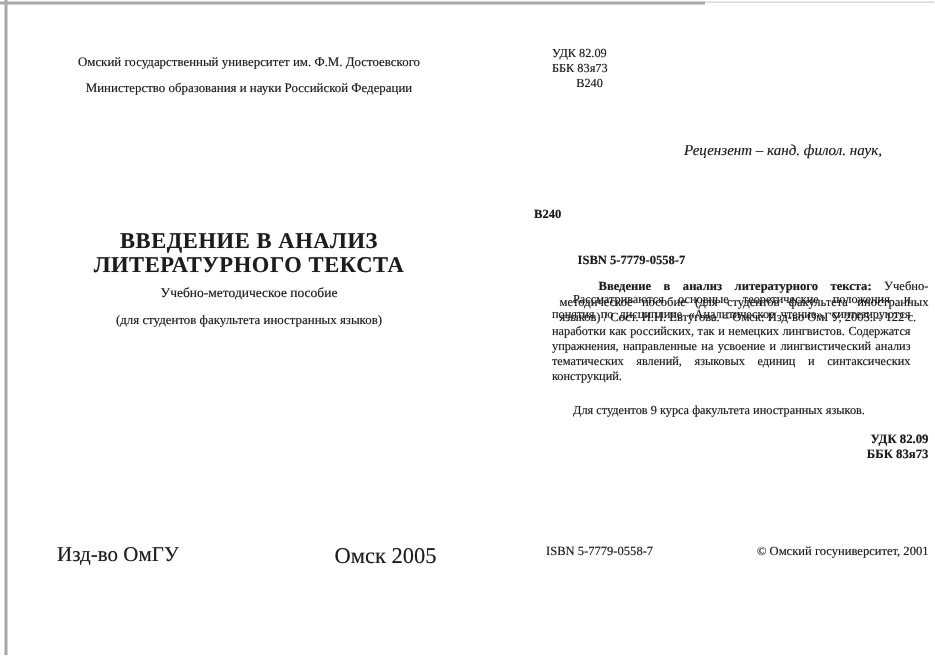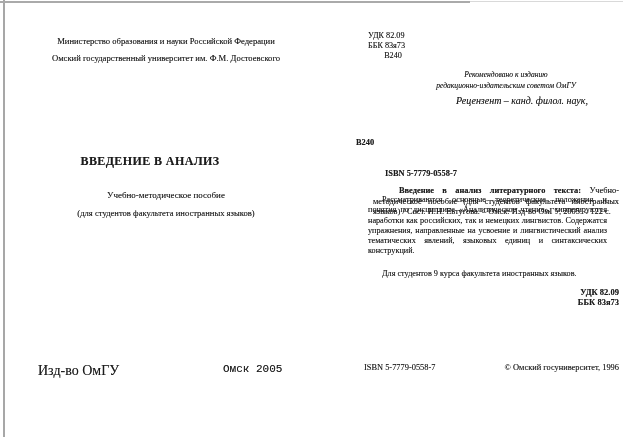--- a/index.html
+++ b/index.html
@@ -13,25 +13,25 @@
   .b{font-weight:bold;}
   .i{font-style:italic;}
 
   
   .edge-left{left:3px;top:0;width:2px;height:437px;background:#a7a7a7;}
   .edge-top{left:0;top:1px;width:470px;height:2px;background:#aaaaaa;}
   .edge-top2{left:470px;top:1px;width:153px;height:1px;background:#d9d9d9;}
 
   
   .lp-header{left:18px;top:33px;width:296px;font-size:8.6px;line-height:17px;}
-  .lp-title{left:2px;top:154px;width:296px;font-size:12px;line-height:15.5px;letter-spacing:.4px;}
+  .lp-title{left:18px;top:154px;width:296px;font-size:15px;line-height:15.5px;letter-spacing:.4px;}
   .lp-subtitle{left:18px;top:190px;width:296px;font-size:9px;}
   .lp-audience{left:18px;top:208px;width:296px;font-size:8.6px;}
   .lp-publisher{left:38px;top:363px;font-size:14px;}
-  .lp-cityyear{left:223px;top:363px;font-size:11px;font-family:Liberation Mono, monospace;}
+  .lp-cityyear{left:223px;top:363px;font-size:15px;}
 
   
   .rp-codes{left:368px;top:31px;width:50px;font-size:8.2px;line-height:10px;}
   .rp-codes .code-line3{text-align:center;}
   .rp-recommend{left:393px;top:70px;width:226px;font-size:7.6px;line-height:10.5px;}
   .rp-reviewer{left:409px;top:96px;width:226px;font-size:10px;line-height:10.5px;}
   .rp-bibcode{left:356px;top:138px;font-size:8.4px;}
   .rp-biblio{left:373px;top:138px;width:246px;font-size:8.4px;line-height:10.6px;text-indent:26px;margin-top:48px;}
   .rp-isbn-mid{left:385px;top:169px;font-size:8.4px;}
   .rp-annot{left:356px;top:183px;width:263px;font-size:8.2px;line-height:10.3px;}
@@ -43,45 +43,42 @@
 </head>
 <body>
 
 <div class="scan">
 
   <div class="abs edge-left"></div>
   <div class="abs edge-top"></div>
   <div class="abs edge-top2"></div>
 
   <div class="abs lp-header center">
+    <div>Омский государственный университет им. Ф.М. Достоевского</div>
     <div>Министерство образования и науки Российской Федерации</div>
-    <div>Омский государственный университет им. Ф.М. Достоевского</div>
   </div>
 
   <div class="abs lp-title center b">
     <div>ВВЕДЕНИЕ В АНАЛИЗ</div>
+    <div>ЛИТЕРАТУРНОГО ТЕКСТА</div>
   </div>
 
   <div class="abs lp-audience center">(для студентов факультета иностранных языков)</div>
 
   <div class="abs lp-subtitle center">Учебно-методическое пособие</div>
 
   <div class="abs lp-publisher">Изд-во ОмГУ</div>
   <div class="abs lp-cityyear">Омск 2005</div>
 
   <div class="abs rp-codes">
     <div>УДК 82.09</div>
     <div>ББК 83я73</div>
     <div class="code-line3">В240</div>
   </div>
 
-  <div class="abs rp-recommend center i">
-    <div>Рекомендовано к изданию</div>
-    <div>редакционно-издательским советом ОмГУ</div>
-  </div>
 
   <div class="abs rp-reviewer center i">
     <div>Рецензент – канд. филол. наук,</div>
   </div>
 
   <div class="abs rp-bibcode b">В240</div>
 
   <div class="abs rp-biblio just"><span class="b">Введение в анализ литературного текста:</span><span> Учебно-методическое пособие (для студентов факультета иностранных языков) / Сост. Н.Н. Евтугова. – Омск: Изд-во ОмГУ, 2005. – 122 с.</span></div>
 
   <div class="abs rp-isbn-mid b">ISBN 5-7779-0558-7</div>
@@ -90,15 +87,15 @@
     <p>Рассматриваются основные теоретические положения и понятия по дисциплине «Аналитическое чтение», синтезируются наработки как российских, так и немецких лингвистов. Содержатся упражнения, направленные на усвоение и лингвистический анализ тематических явлений, языковых единиц и синтаксических конструкций.</p>
     <p>Для студентов 9 курса факультета иностранных языков.</p>
   </div>
 
   <div class="abs rp-udk-bottom right b">
     <div>УДК 82.09</div>
     <div>ББК 83я73</div>
   </div>
 
   <div class="abs rp-isbn-bottom">ISBN 5-7779-0558-7</div>
-  <div class="abs rp-copyright right">© Омский госуниверситет, 1996</div>
+  <div class="abs rp-copyright right">© Омский госуниверситет, 2001</div>
 
 </div>
 
 </body></html>

